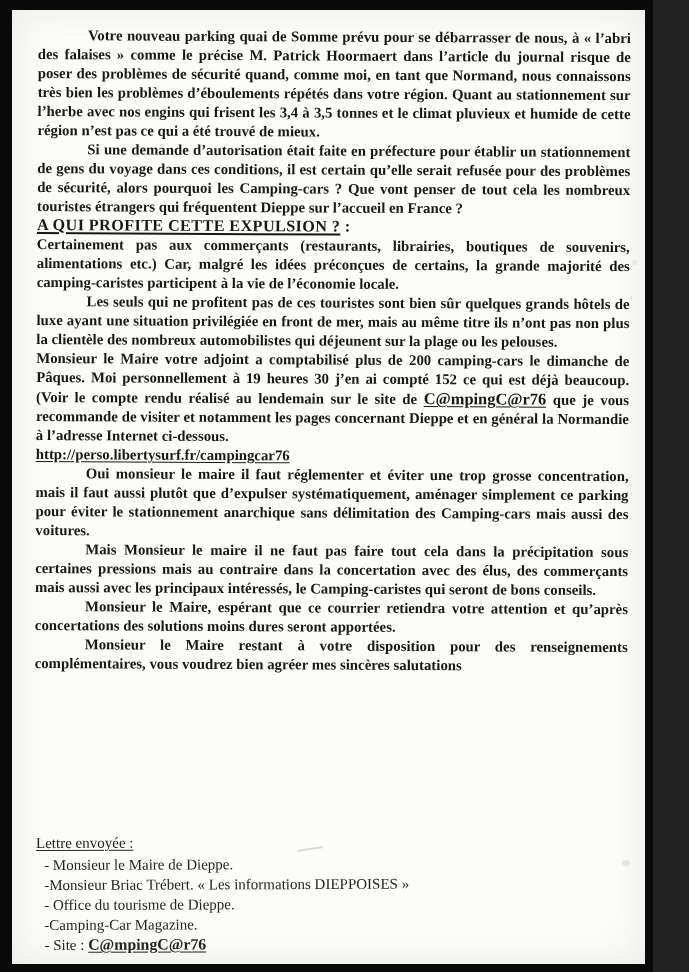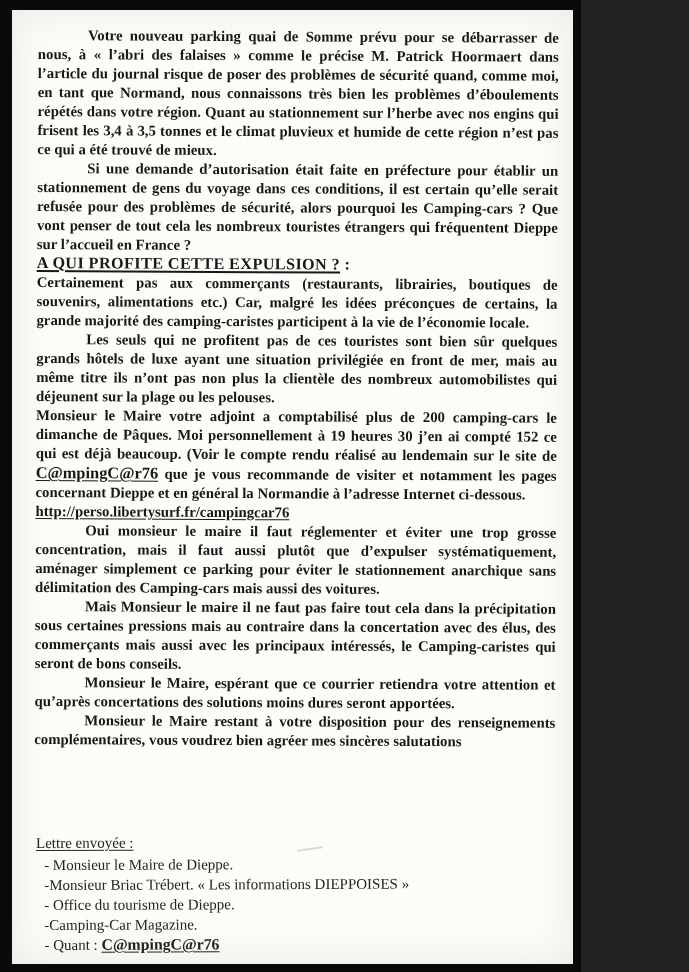--- a/index.html
+++ b/index.html
@@ -1,20 +1,20 @@
 <!DOCTYPE html>
 <html><head>
 <meta charset="utf-8">
 <style>
   html, body { margin: 0; padding: 0; }
   body { width: 689px; height: 972px; background: #222; }
 
   .scan {
     position: relative;
-    width: 581px;
+    width: 653px;
     height: 972px;
     background: #0a0a0a;
     overflow: hidden;
   }
 
   .paper {
     position: absolute;
     top: 10px; left: 12px; right: 8px; bottom: 8px;
     background: #fcfcf9;
     box-shadow: inset 0 0 40px rgba(180,180,170,0.25);
@@ -126,21 +126,21 @@
       <p class="indent gap-lg">Monsieur le Maire, espérant que ce courrier retiendra votre attention et qu’après concertations des solutions moins dures seront apportées.</p>
       <p class="indent">Monsieur le Maire restant à votre disposition pour des renseignements complémentaires, vous voudrez bien agréer mes sincères salutations</p>
     </div>
 
     <div class="footer">
       <p class="footer-heading">Lettre envoyée :</p>
       <p class="footer-item">- Monsieur le Maire de Dieppe.</p>
       <p class="footer-item">-Monsieur Briac Trébert. « Les informations DIEPPOISES »</p>
       <p class="footer-item">- Office du tourisme de Dieppe.</p>
       <p class="footer-item">-Camping-Car Magazine.</p>
-      <p class="footer-item"><span>- Quant : </span><span class="site-link">C@mpingC@r76</span></p>
+      <p class="footer-item"><span>- Site : </span><span class="site-link">C@mpingC@r76</span></p>
     </div>
 
     <div class="speck speck-1"></div>
     <div class="speck speck-2"></div>
     <div class="speck speck-3"></div>
     <div class="speck speck-4"></div>
   </div>
 </div>
 
 </body></html>

